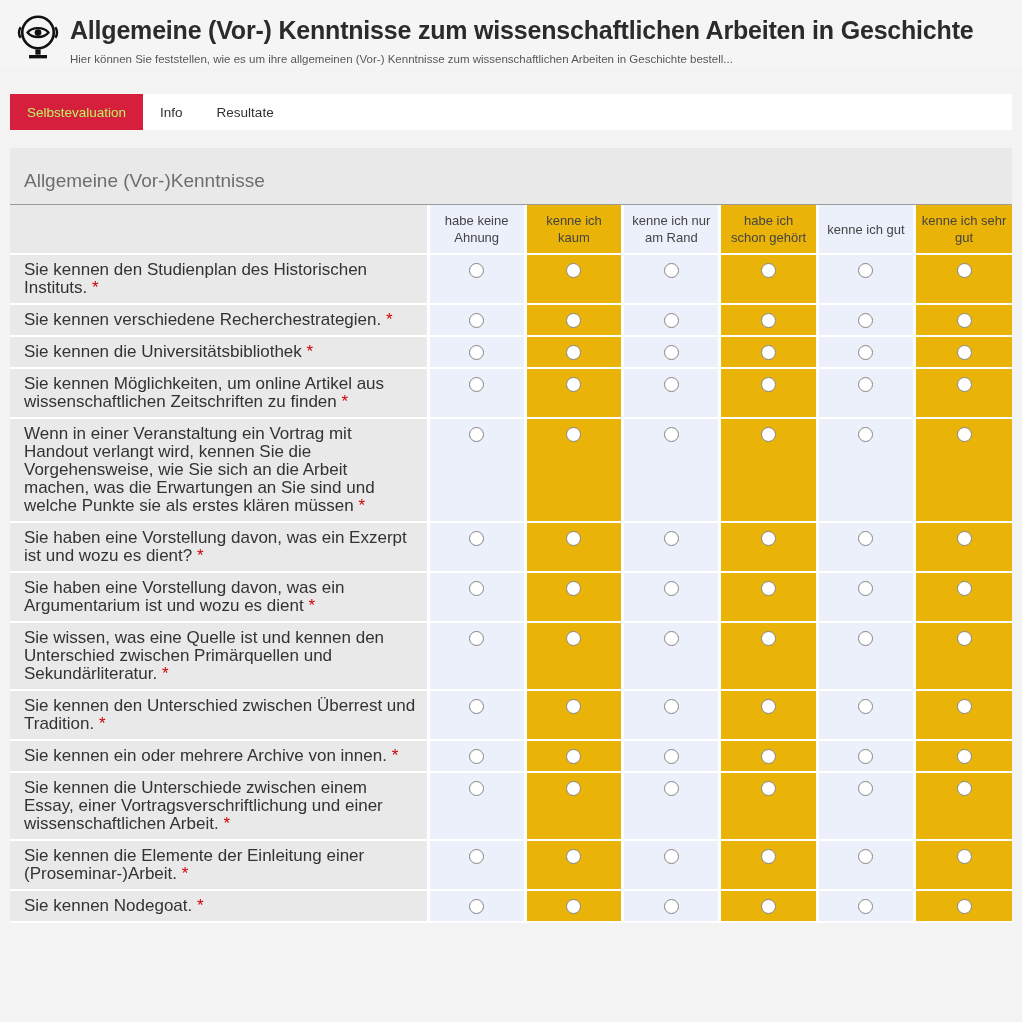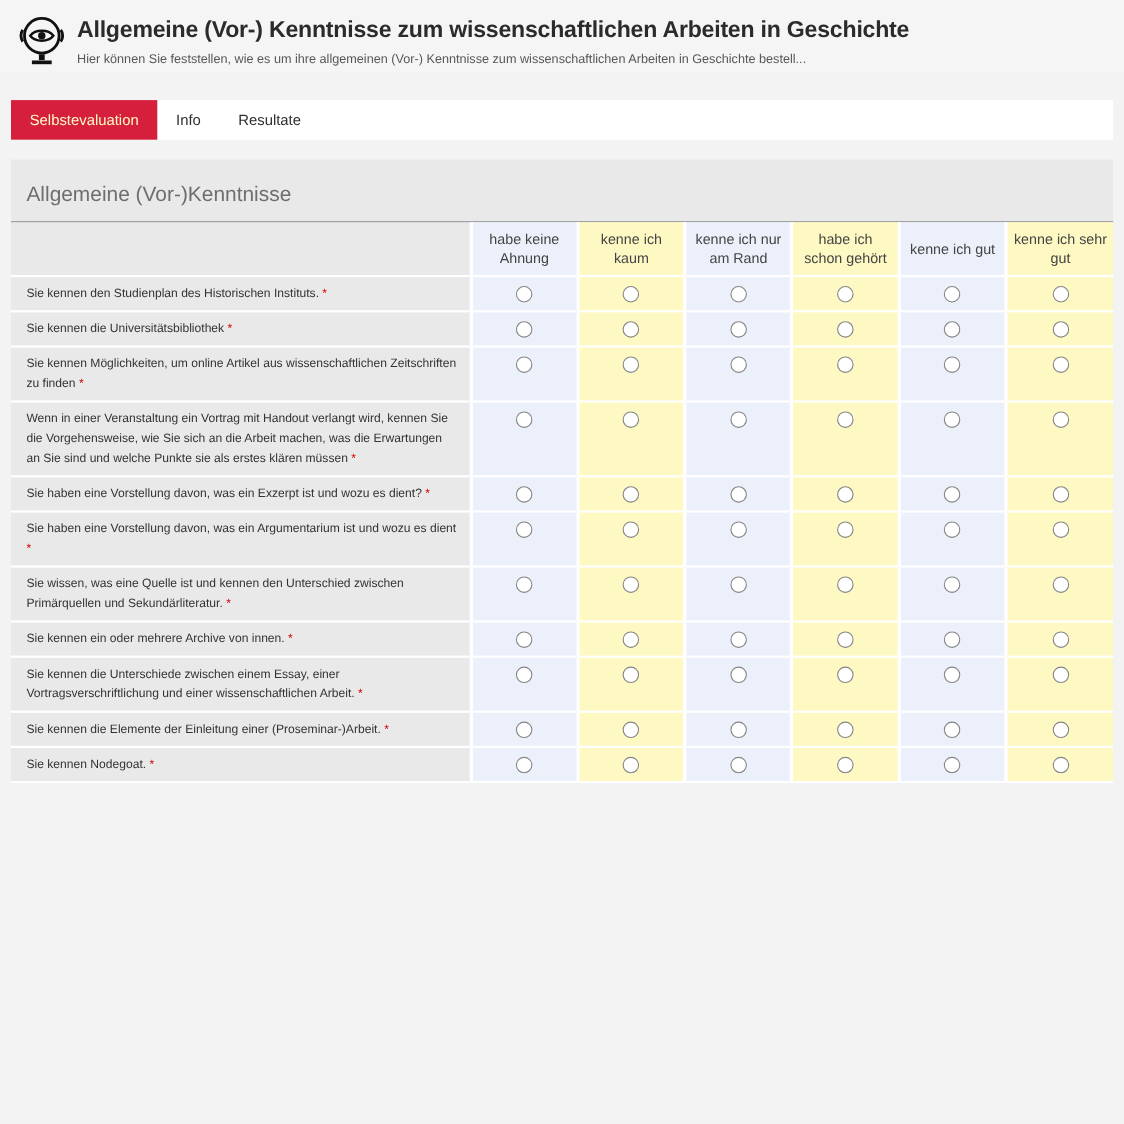--- a/index.html
+++ b/index.html
@@ -11,21 +11,21 @@
   }
   
   .page-header {
     padding: 10px 14px 4px 14px;
     background: #f5f5f5;
   }
   .header-row { display: flex; align-items: flex-start; }
   .obj-icon { width: 48px; height: 50px; flex: 0 0 48px; margin-top: 2px; }
   .header-texts { margin-left: 8px; }
   .page-title {
-    font-size: 21px;
+    font-size: 25px;
     font-weight: 700;
     color: #2b2b2b;
     letter-spacing: -0.2px;
     padding-top: 6px;
   }
   .page-subtitle {
     font-size: 11.5px;
     color: #575757;
     margin-top: 8px;
   }
@@ -41,21 +41,21 @@
     display: flex;
     align-items: center;
     padding: 0 17px;
     font-size: 13.5px;
     color: #2f2f2f;
     cursor: pointer;
     white-space: nowrap;
   }
   .tab.active {
     background: #d51f3c;
-    color: #fef9c3;
+    color: #bef264;
   }
   
   .panel-wrap { padding: 18px 10px 6px 10px; }
   .panel {
     background: #e9e9e9;
     padding-bottom: 0;
   }
   .panel-title {
     font-size: 19px;
     color: #6e6e6e;
@@ -76,36 +76,36 @@
     color: #444444;
     text-align: center;
     vertical-align: middle;
     padding: 7px 4px;
     height: 48px;
     line-height: 17px;
     border-left: 3px solid #ffffff;
   }
   th.corner { background: transparent; border-left: none; }
   td.qcell {
-    font-size: 11px;
+    font-size: 17px;
     color: #333333;
     padding: 6px 10px 6px 14px;
     line-height: 18px;
     vertical-align: middle;
     height: 32px;
   }
   td.rcell {
     text-align: center;
     vertical-align: top;
     padding-top: 8px;
     border-left: 3px solid #ffffff;
     height: 32px;
   }
   .col-light { background: #ecf0fb; }
-  .col-gray  { background: #fef9c3; }
+  .col-gray  { background: #eab308; }
   .star { color: #d00000; }
   .radio {
     display: inline-block;
     width: 15px;
     height: 15px;
     border-radius: 50%;
     background: #ffffff;
     border: 1.5px solid #858585;
     cursor: pointer;
   }
@@ -168,20 +168,29 @@
           <tr>
             <td class="qcell"><span>Sie kennen den Studienplan des Historischen Instituts.</span><span class="star"> *</span></td>
             <td class="rcell col-light"><span class="radio"></span></td>
             <td class="rcell col-gray"><span class="radio"></span></td>
             <td class="rcell col-light"><span class="radio"></span></td>
             <td class="rcell col-gray"><span class="radio"></span></td>
             <td class="rcell col-light"><span class="radio"></span></td>
             <td class="rcell col-gray"><span class="radio"></span></td>
           </tr>
           <tr>
+            <td class="qcell"><span>Sie kennen verschiedene Recherchestrategien.</span><span class="star"> *</span></td>
+            <td class="rcell col-light"><span class="radio"></span></td>
+            <td class="rcell col-gray"><span class="radio"></span></td>
+            <td class="rcell col-light"><span class="radio"></span></td>
+            <td class="rcell col-gray"><span class="radio"></span></td>
+            <td class="rcell col-light"><span class="radio"></span></td>
+            <td class="rcell col-gray"><span class="radio"></span></td>
+          </tr>
+          <tr>
             <td class="qcell"><span>Sie kennen die Universitätsbibliothek</span><span class="star"> *</span></td>
             <td class="rcell col-light"><span class="radio"></span></td>
             <td class="rcell col-gray"><span class="radio"></span></td>
             <td class="rcell col-light"><span class="radio"></span></td>
             <td class="rcell col-gray"><span class="radio"></span></td>
             <td class="rcell col-light"><span class="radio"></span></td>
             <td class="rcell col-gray"><span class="radio"></span></td>
           </tr>
           <tr>
             <td class="qcell"><span>Sie kennen Möglichkeiten, um online Artikel aus wissenschaftlichen Zeitschriften zu finden</span><span class="star"> *</span></td>
@@ -214,20 +223,29 @@
             <td class="qcell"><span>Sie haben eine Vorstellung davon, was ein Argumentarium ist und wozu es dient</span><span class="star"> *</span></td>
             <td class="rcell col-light"><span class="radio"></span></td>
             <td class="rcell col-gray"><span class="radio"></span></td>
             <td class="rcell col-light"><span class="radio"></span></td>
             <td class="rcell col-gray"><span class="radio"></span></td>
             <td class="rcell col-light"><span class="radio"></span></td>
             <td class="rcell col-gray"><span class="radio"></span></td>
           </tr>
           <tr>
             <td class="qcell"><span>Sie wissen, was eine Quelle ist und kennen den Unterschied zwischen Primärquellen und Sekundärliteratur.</span><span class="star"> *</span></td>
+            <td class="rcell col-light"><span class="radio"></span></td>
+            <td class="rcell col-gray"><span class="radio"></span></td>
+            <td class="rcell col-light"><span class="radio"></span></td>
+            <td class="rcell col-gray"><span class="radio"></span></td>
+            <td class="rcell col-light"><span class="radio"></span></td>
+            <td class="rcell col-gray"><span class="radio"></span></td>
+          </tr>
+          <tr>
+            <td class="qcell"><span>Sie kennen den Unterschied zwischen Überrest und Tradition.</span><span class="star"> *</span></td>
             <td class="rcell col-light"><span class="radio"></span></td>
             <td class="rcell col-gray"><span class="radio"></span></td>
             <td class="rcell col-light"><span class="radio"></span></td>
             <td class="rcell col-gray"><span class="radio"></span></td>
             <td class="rcell col-light"><span class="radio"></span></td>
             <td class="rcell col-gray"><span class="radio"></span></td>
           </tr>
           <tr>
             <td class="qcell"><span>Sie kennen ein oder mehrere Archive von innen.</span><span class="star"> *</span></td>
             <td class="rcell col-light"><span class="radio"></span></td>

